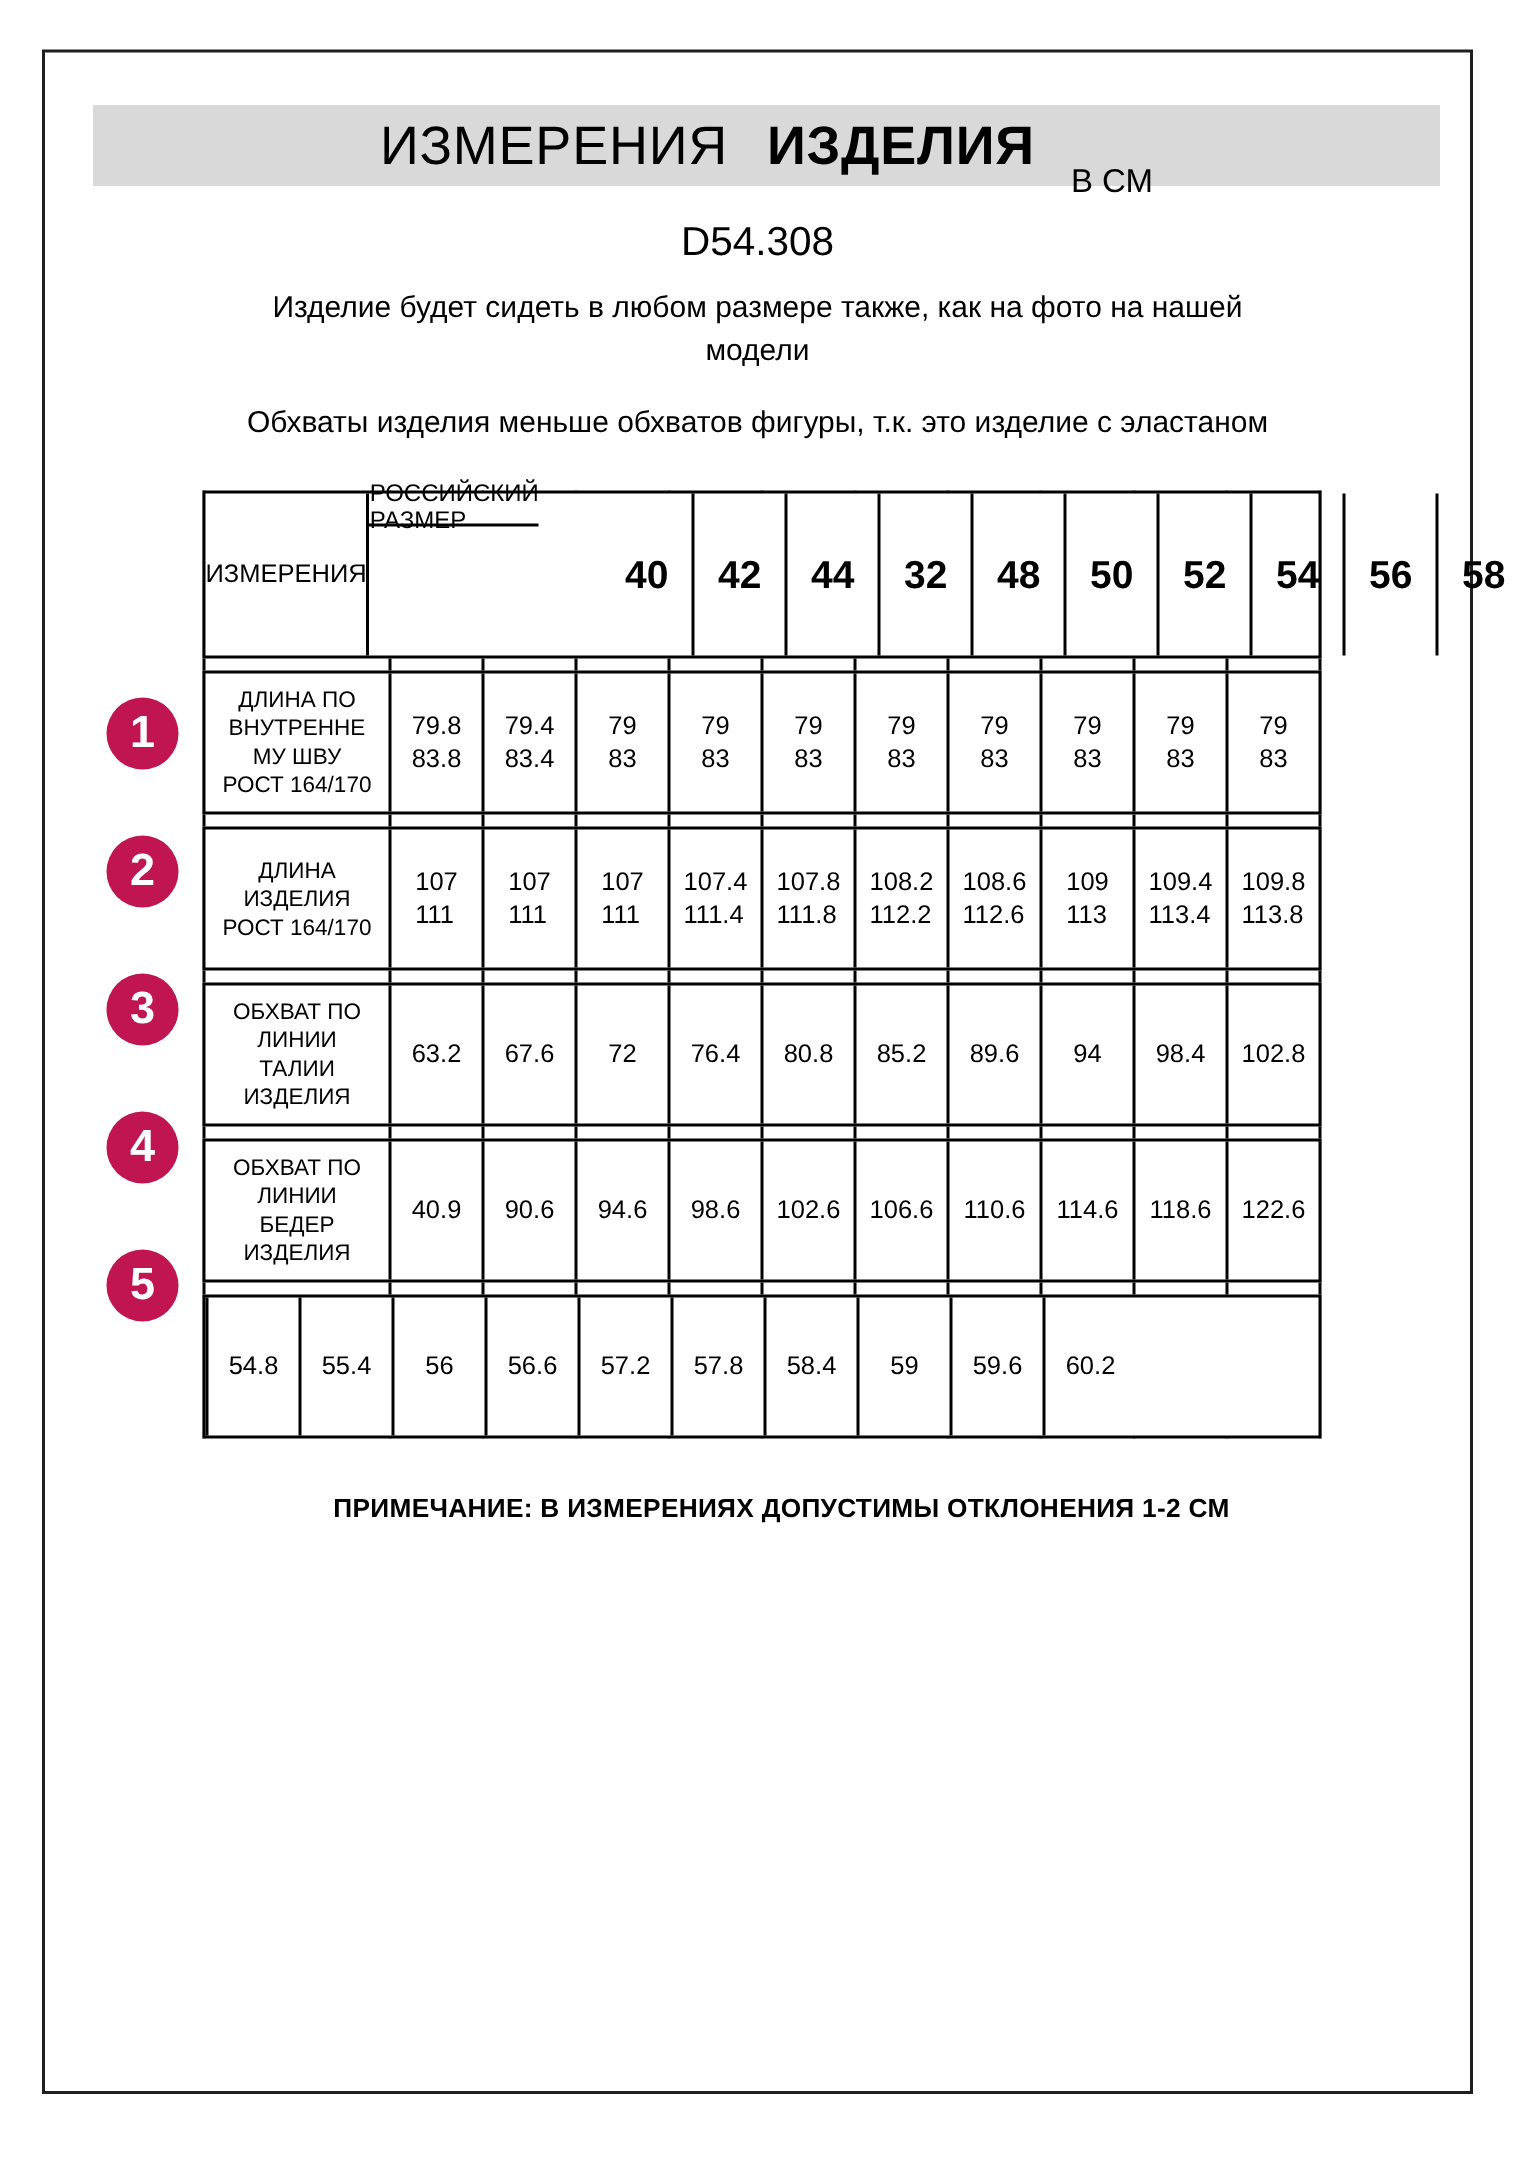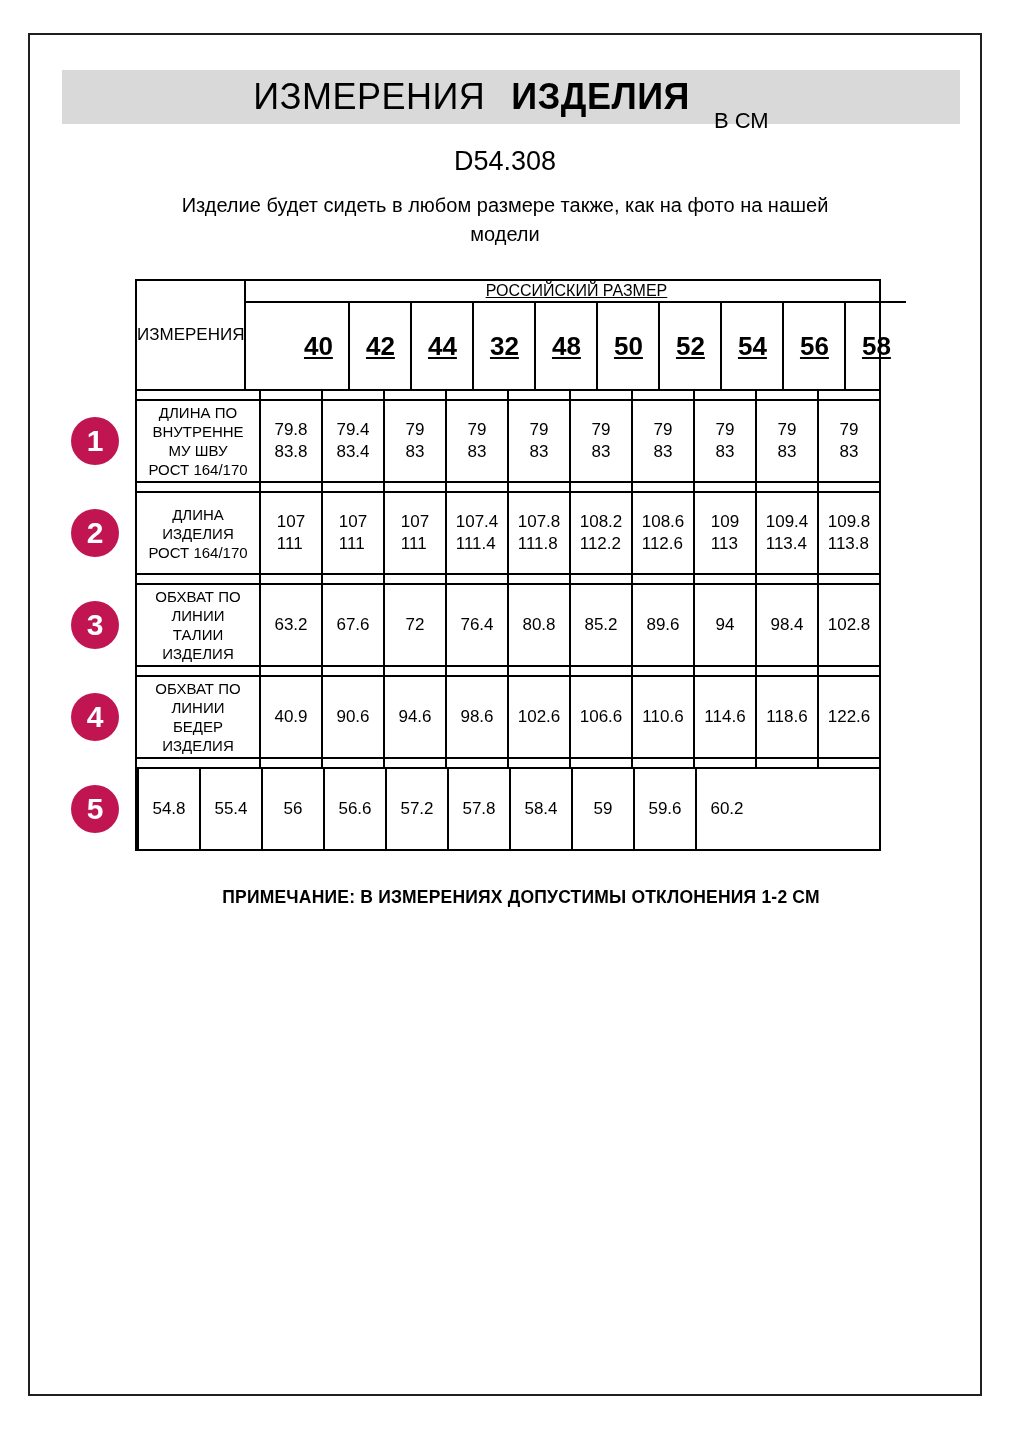--- a/index.html
+++ b/index.html
@@ -28,29 +28,29 @@
       linear-gradient(#000,#000),linear-gradient(#000,#000),linear-gradient(#000,#000);
     background-repeat:no-repeat;
     background-size:2px 100%;
     background-position:0 0,124px 0,186px 0,248px 0,310px 0,372px 0,434px 0,
                         496px 0,558px 0,620px 0,682px 0,744px 0;
   }
 
   .thead-block { display:flex; border:2px solid #000; height:112px; background:#fff; }
   .corner { width:122px; display:flex; align-items:center; justify-content:center;
             font-size:17px; }
-  .head-right { flex:1; display:flex; flex-direction:column; border-left:2px solid #000;text-decoration:underline; }
+  .head-right { flex:1; display:flex; border-left:2px solid #000; }
   .size-system { height:22px; border-bottom:2px solid #000; display:flex;
                  align-items:center; justify-content:center; font-size:16px; }
   .sizes-row { flex:1; display:flex;padding-left:42px; }
   .size-cell { width:62px; border-left:2px solid #000; display:flex; align-items:center;
                justify-content:center; font-size:26px; font-weight:700; }
   .size-cell:first-child { width:60px; border-left:none; }
 
-  .trow { display:flex; border:2px solid #000; height:84px; margin-top:8px; background:#fff; }
+  .trow { display:flex; border:2px solid #000; height:96px; margin-top:8px; background:#fff; }
   .rlabel { width:122px; display:flex; align-items:center; justify-content:center;
             text-align:center; font-size:15px; line-height:19px; white-space:pre-line; }
   .cell { width:62px; border-left:2px solid #000; display:flex; align-items:center;
           justify-content:center; text-align:left; font-size:17px; line-height:22px;
           white-space:pre-line; }
 
   .badge { position:absolute; left:-64px; width:48px; height:48px; border-radius:50%;
            background:#c01551; color:#fff; font-size:30px; font-weight:700;
            display:flex; align-items:center; justify-content:center; }
   .badge.b1 { top:138px; } .badge.b2 { top:230px; } .badge.b3 { top:322px; }
@@ -66,20 +66,21 @@
 
   <div class="title-band">
     <span class="title-w1">ИЗМЕРЕНИЯ</span>
     <span class="title-w2">ИЗДЕЛИЯ</span>
     <span class="title-unit">В СМ</span>
   </div>
 
   <div class="model-code">D54.308</div>
 
   <p class="lead">Изделие будет сидеть в любом размере также, как на фото на нашей модели</p>
+  <p class="lead second">Обхваты изделия меньше обхватов фигуры, т.к. это изделие с эластаном</p>
 
   <div class="table-section">
 
     <div class="badge b1">1</div>
     <div class="badge b2">2</div>
     <div class="badge b3">3</div>
     <div class="badge b4">4</div>
     <div class="badge b5">5</div>
 
     <div class="thead-block">

